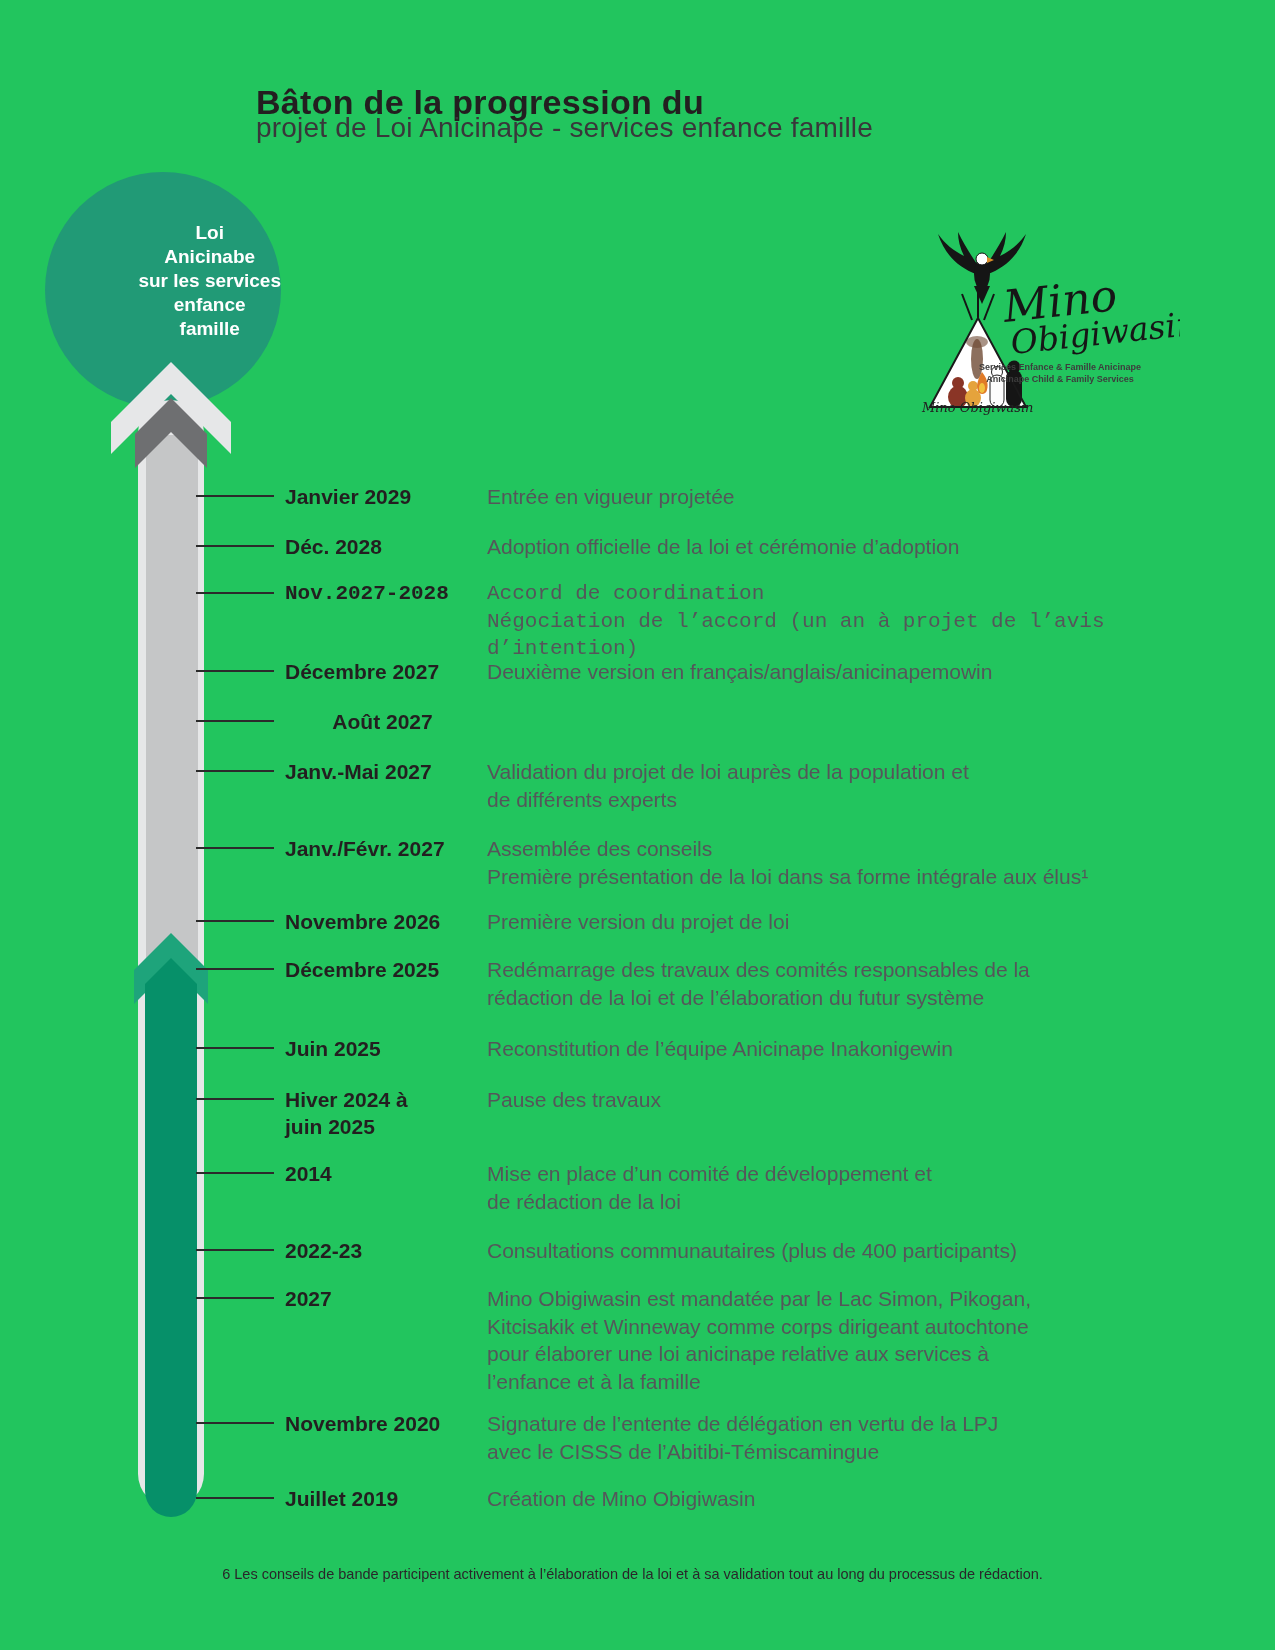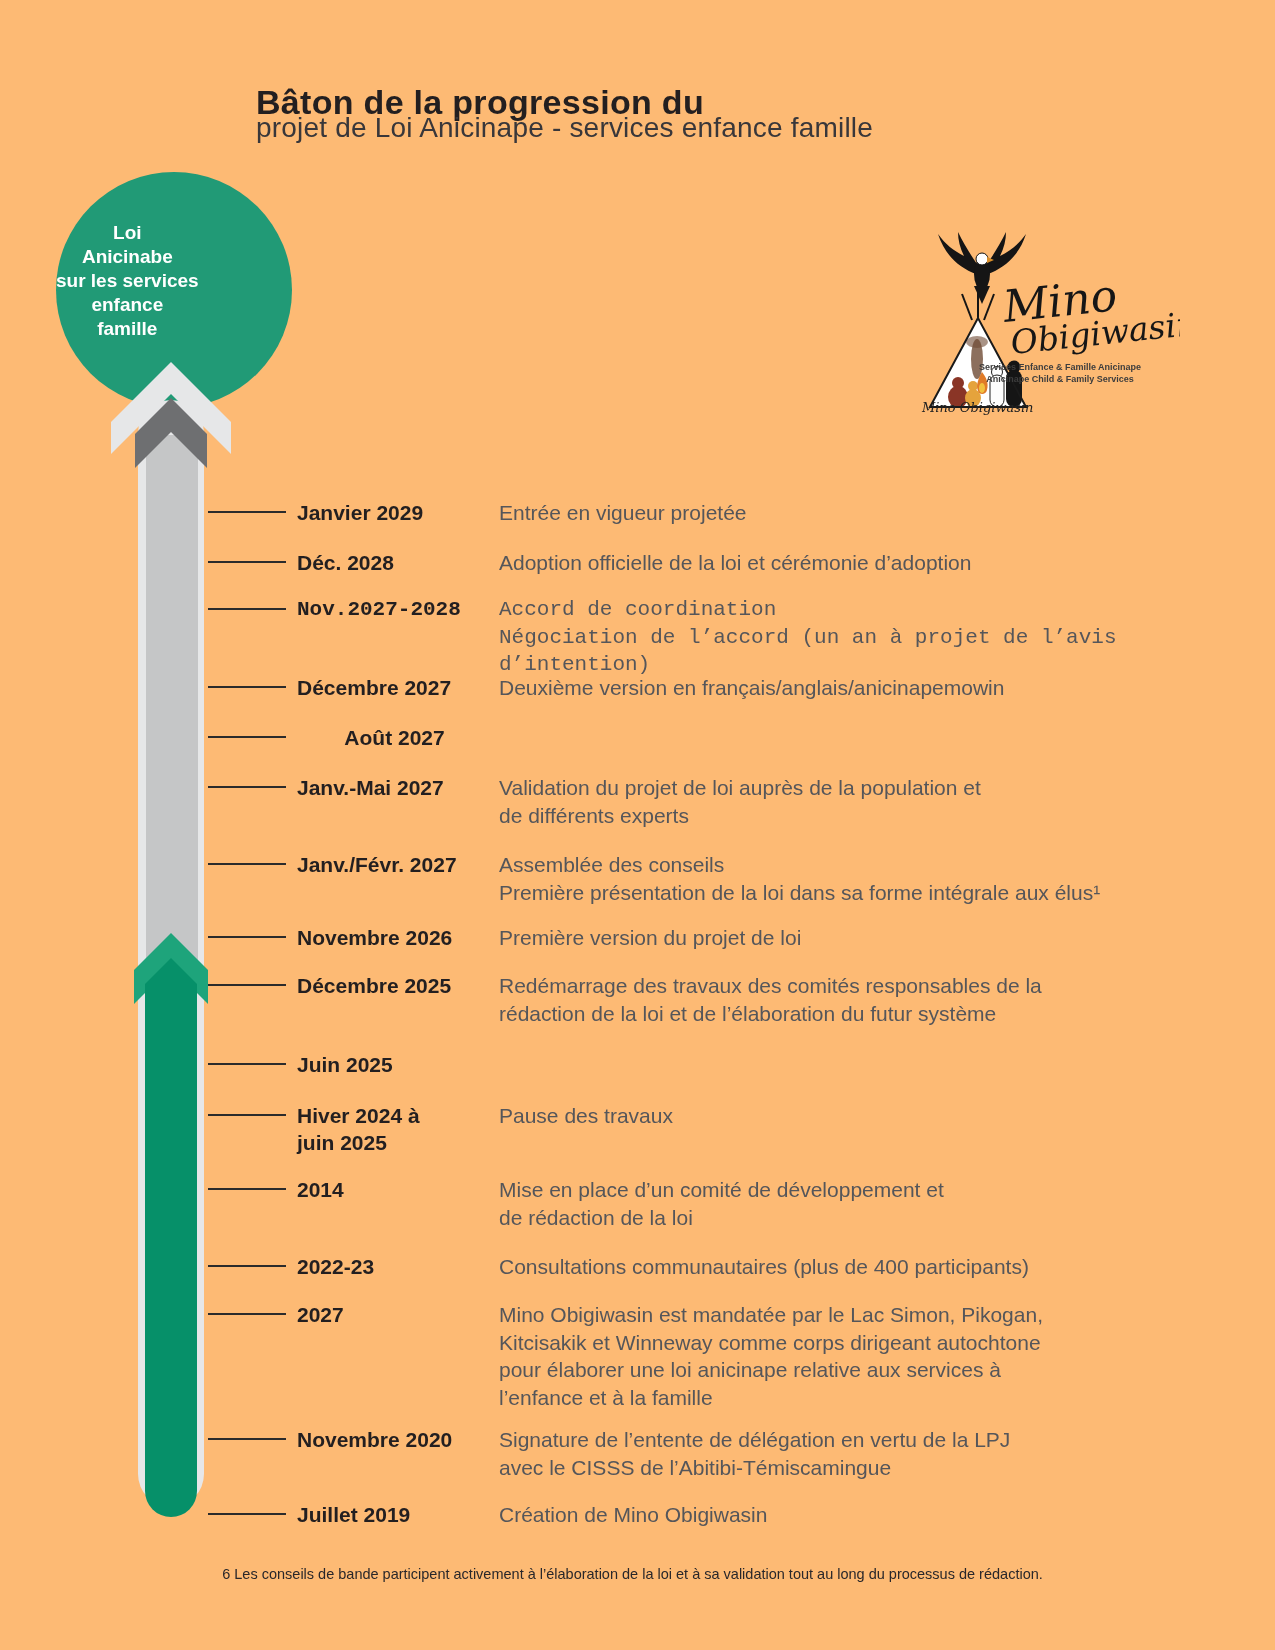--- a/index.html
+++ b/index.html
@@ -1,29 +1,29 @@
 <!DOCTYPE html>
 <html style="--circle-green: #219a76; --arrow-green: #1ea47b; --bar-green: #069069; --light-gray: #e6e7e8; --mid-gray: #c5c6c7; --dark-gray: #6e6f71; --date-text: #231f20; --desc-text: #55565a;"><head>
 <meta charset="utf-8">
 <style>
   html,body{margin:0;padding:0;background:#ffffff;}
-  .page{position:relative;width:1275px;height:1650px;background:#fdba74;overflow:hidden;
+  .page{position:relative;width:1275px;height:1650px;background:#22c55e;overflow:hidden;
         font-family:"Liberation Sans",sans-serif;}
   .title1{position:absolute;left:256px;top:83px;font-size:34px;font-weight:bold;
           color:var(--date-text);letter-spacing:.3px;}
   .title2{position:absolute;left:256px;top:112px;font-size:28px;font-weight:400;
           color:#39373a;letter-spacing:.2px;}
-  .badge{position:absolute;left:56px;top:172px;width:236px;height:236px;border-radius:50%;
-         background:var(--circle-green);display:flex;align-items:center;justify-content:flex-start;}
+  .badge{position:absolute;left:45px;top:172px;width:236px;height:236px;border-radius:50%;
+         background:var(--circle-green);display:flex;align-items:center;justify-content:flex-end;}
   .badge-text{color:#fff;font-weight:bold;font-size:19px;line-height:24px;text-align:center;
               white-space:pre-line;margin-top:-18px;}
   .stick{position:absolute;left:95px;top:350px;width:160px;height:1180px;}
   .c-light{fill:var(--light-gray);} .c-mid{fill:var(--mid-gray);} .c-dark{fill:var(--dark-gray);}
   .c-garrow{fill:var(--arrow-green);} .c-gbar{fill:var(--bar-green);}
-  .row{position:absolute;left:12px;width:1175px;height:30px;margin-top:16px;}
+  .row{position:absolute;left:0;width:1175px;height:30px;}
   .tick{position:absolute;left:196px;top:12px;width:78px;height:2px;background:#2b2b2b;}
   .date{position:absolute;left:285px;top:0;width:195px;font-size:21px;font-weight:bold;
         color:var(--date-text);line-height:27px;white-space:pre-line;}
   .desc{position:absolute;left:487px;top:0;width:665px;font-size:21px;color:var(--desc-text);
         line-height:27.5px;white-space:pre-line;}
   .footnote{position:absolute;left:0;right:10px;top:1566px;text-align:center;font-size:14.5px;
             color:#29272a;}
   .logo{position:absolute;left:860px;top:222px;}
   .logo .script{font-family:"DejaVu Serif",serif;font-style:italic;fill:#161616;}
   .logo .tag{font-family:"Liberation Sans",sans-serif;font-weight:bold;fill:#3d3d3d;font-size:9px;}
@@ -108,20 +108,21 @@
     <div class="row" style="top: 956px;">
       <div class="tick"></div>
       <div class="date">Décembre 2025</div>
       <div class="desc">Redémarrage des travaux des comités responsables de la
 rédaction de la loi et de l’élaboration du futur système</div>
     </div>
 
     <div class="row" style="top: 1035px;">
       <div class="tick"></div>
       <div class="date">Juin 2025</div>
+      <div class="desc">Reconstitution de l’équipe Anicinape Inakonigewin</div>
     </div>
 
     <div class="row" style="top: 1086px;">
       <div class="tick"></div>
       <div class="date">Hiver 2024 à
 juin 2025</div>
       <div class="desc">Pause des travaux</div>
     </div>
 
     <div class="row" style="top: 1160px;">

